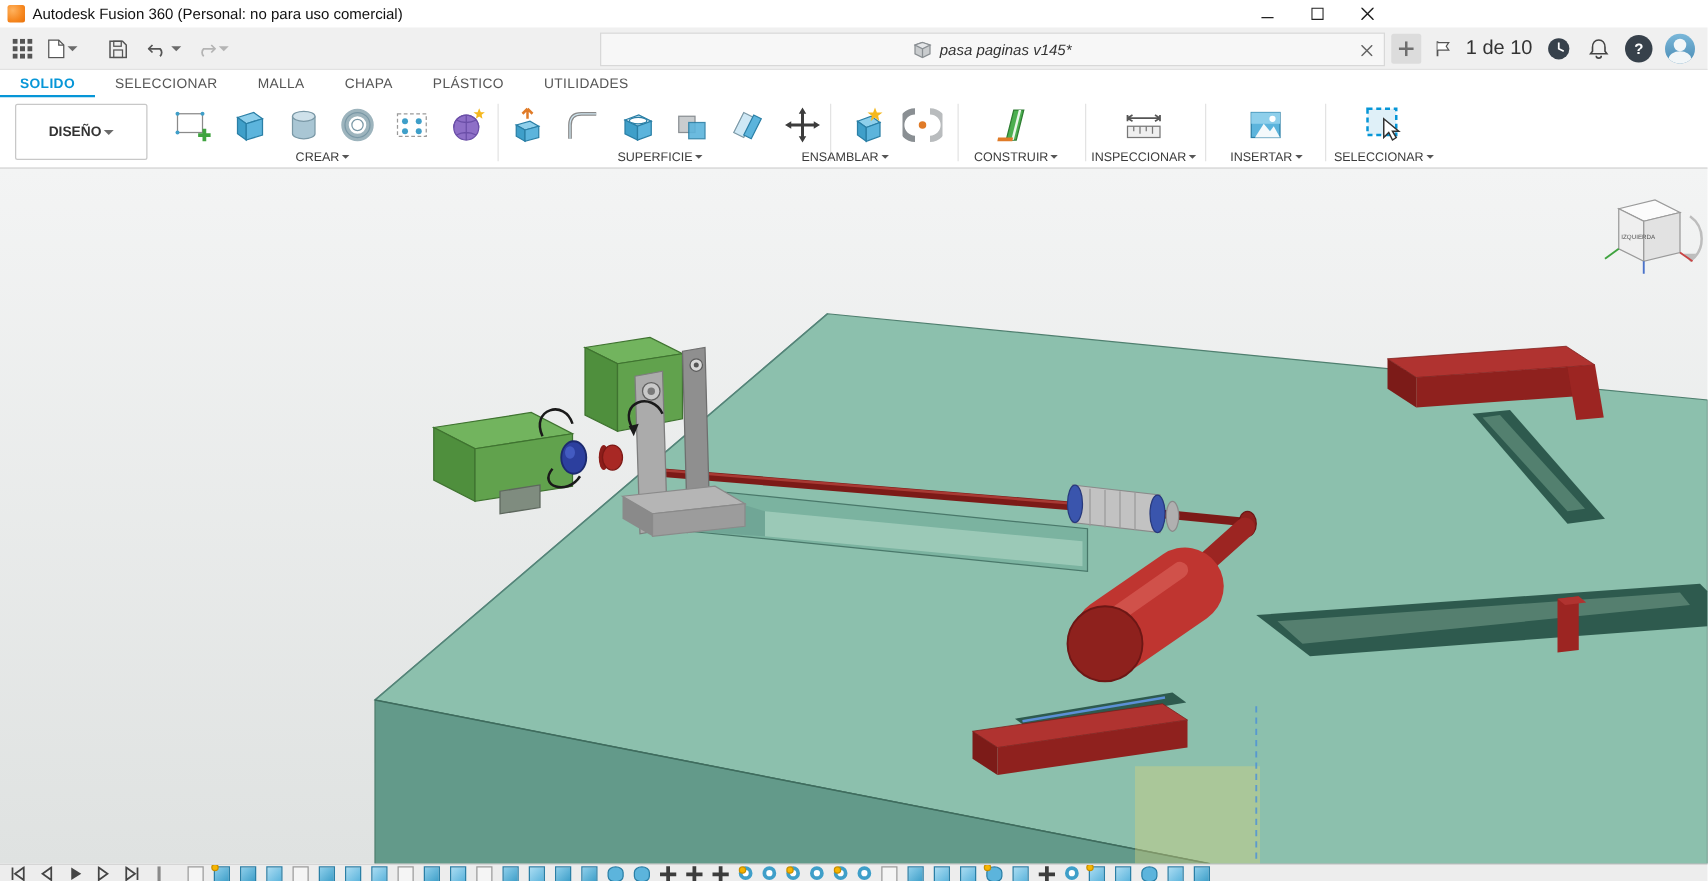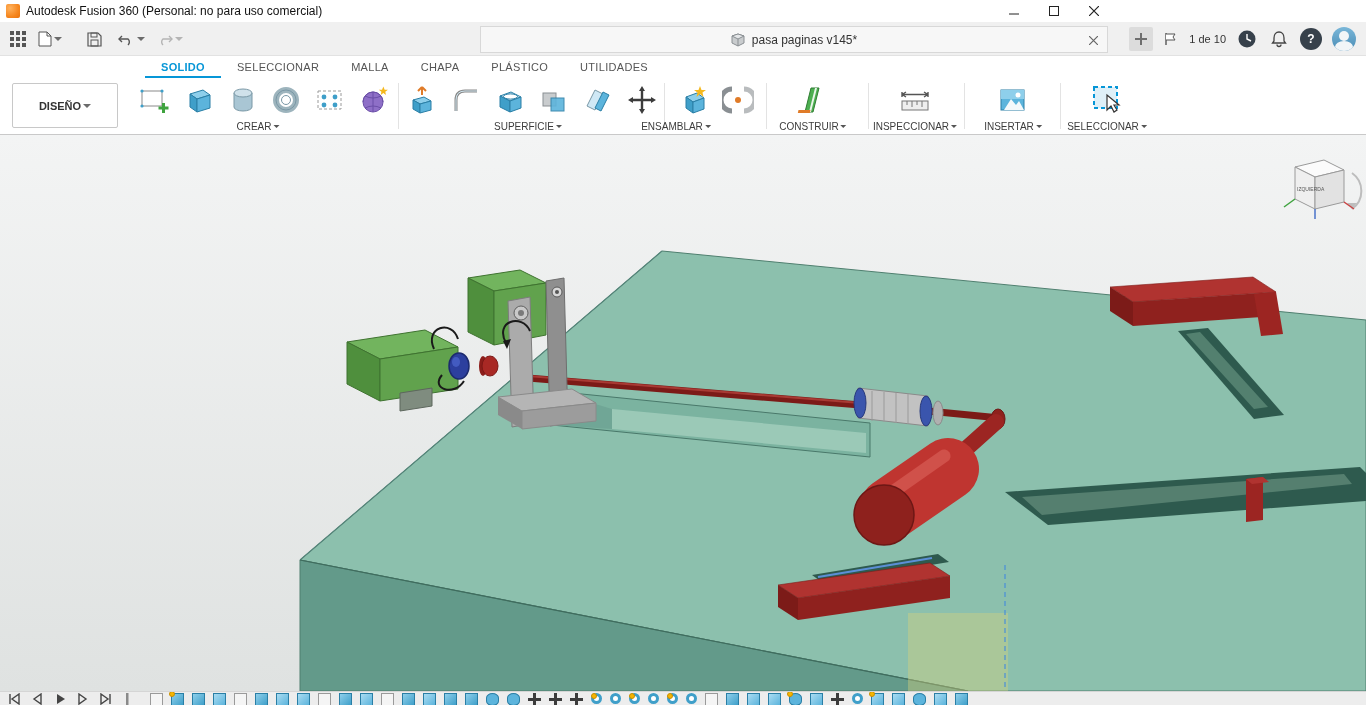--- a/index.html
+++ b/index.html
@@ -16,41 +16,41 @@
 
   
   #qat { position:absolute; top:22px; left:0; width:1366px; height:34px;
     background:#f0f0f0; border-bottom:1px solid #e2e2e2; }
   .qat-icon { position:absolute; top:5px; width:24px; height:24px; display:flex;
     align-items:center; justify-content:center; }
   .caret { width:0; height:0; border:4px solid transparent; border-top-color:#6b6b6b;
     display:inline-block; margin-left:2px; position:relative; top:2px; }
   #doc-tab { position:absolute; left:480px; top:4px; width:628px; height:27px;
     background:#f7f7f7; border:1px solid #d8d8d8; display:flex; align-items:center;
-    justify-content:center; font-size:12px; color:#333; }
+    justify-content:center; font-size:12px; color:#333;font-style:italic; }
   #doc-tab .close { position:absolute; right:6px; top:5px; width:16px; height:16px;
     display:flex; align-items:center; justify-content:center; }
   #right-cluster { position:absolute; right:0; top:0; height:34px; display:flex;
     align-items:center; gap:10px; padding-right:10px; }
   #new-doc-btn { width:24px; height:24px; background:#dcdcdc; border-radius:2px;
     display:flex; align-items:center; justify-content:center; }
-  #version-text { font-size:11px; color:#333; }
+  #version-text { font-size:16px; color:#333; }
   .round-icon { width:22px; height:22px; border-radius:50%; display:flex;
     align-items:center; justify-content:center; }
   #help-btn { background:#37414b; color:#fff; font-size:12px; font-weight:bold; }
   #avatar { width:24px; height:24px; border-radius:50%;
     background:linear-gradient(#7ab7d9,#4a8cb5); position:relative; overflow:hidden; }
   #avatar:before { content:""; position:absolute; left:7px; top:4px; width:10px; height:10px;
     border-radius:50%; background:#f2f6f8; }
   #avatar:after { content:""; position:absolute; left:3px; top:14px; width:18px; height:12px;
     border-radius:50%; background:#f2f6f8; }
 
   
   #ribbon-tabs { position:absolute; top:56px; left:0; width:1366px; height:22px;
-    background:#fff; display:flex; align-items:flex-end; padding-left:145px; }
+    background:#fff; display:flex; align-items:flex-end; }
   .rtab { font-size:11px; color:#555; padding:4px 16px 5px 16px; letter-spacing:.3px; }
   .rtab.active { color:#0696d7; font-weight:bold; border-bottom:2px solid #0696d7; padding-bottom:3px; }
 
   
   #ribbon { position:absolute; top:78px; left:0; width:1366px; height:57px;
     background:#fff; border-bottom:1px solid #c9c9c9; }
   #workspace-btn { position:absolute; left:12px; top:5px; width:106px; height:45px;
     border:1px solid #c8c8c8; border-radius:2px; background:#fff; display:flex;
     align-items:center; justify-content:center; font-size:11px; font-weight:bold; color:#333; }
   .rgroup-icons { position:absolute; top:4px; display:flex; gap:8px; align-items:flex-start; }

